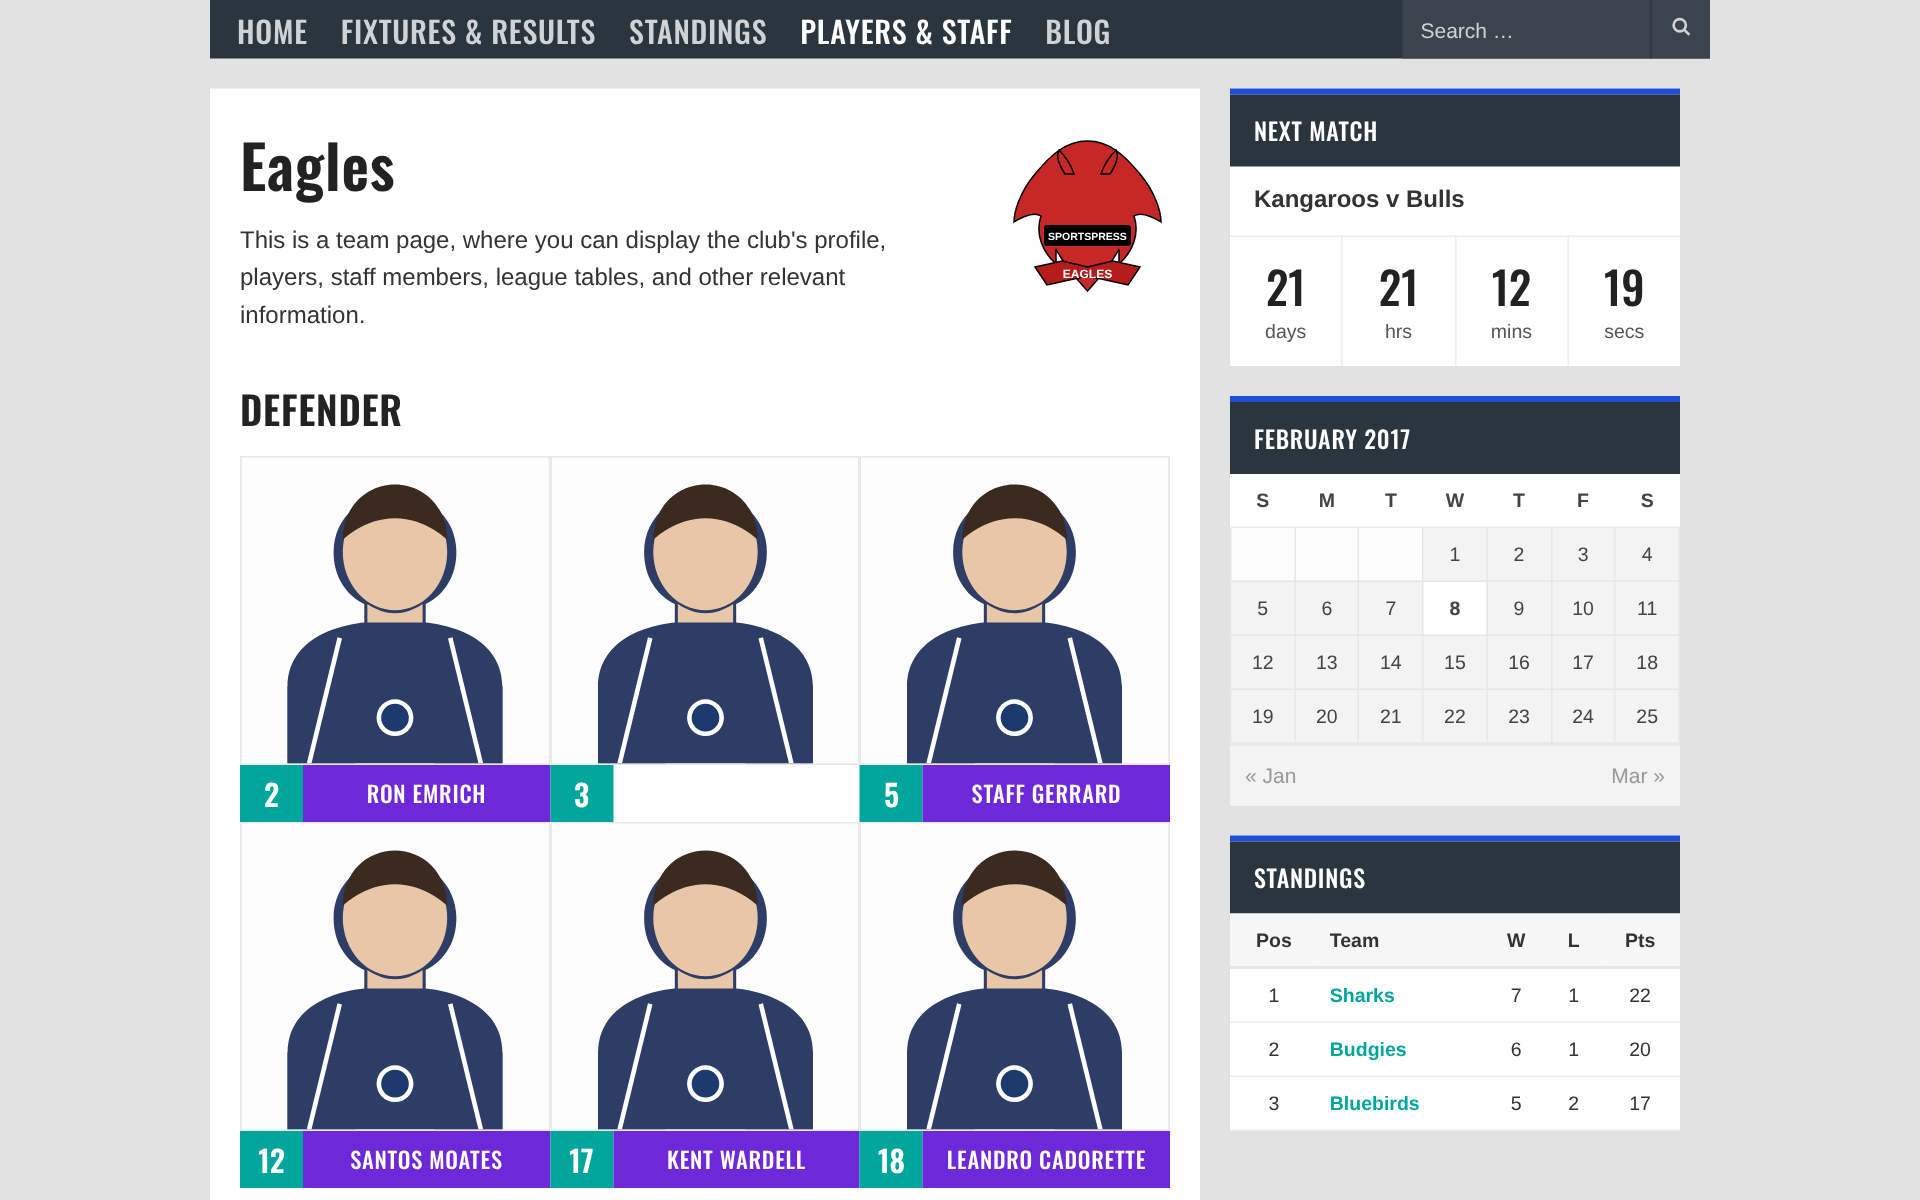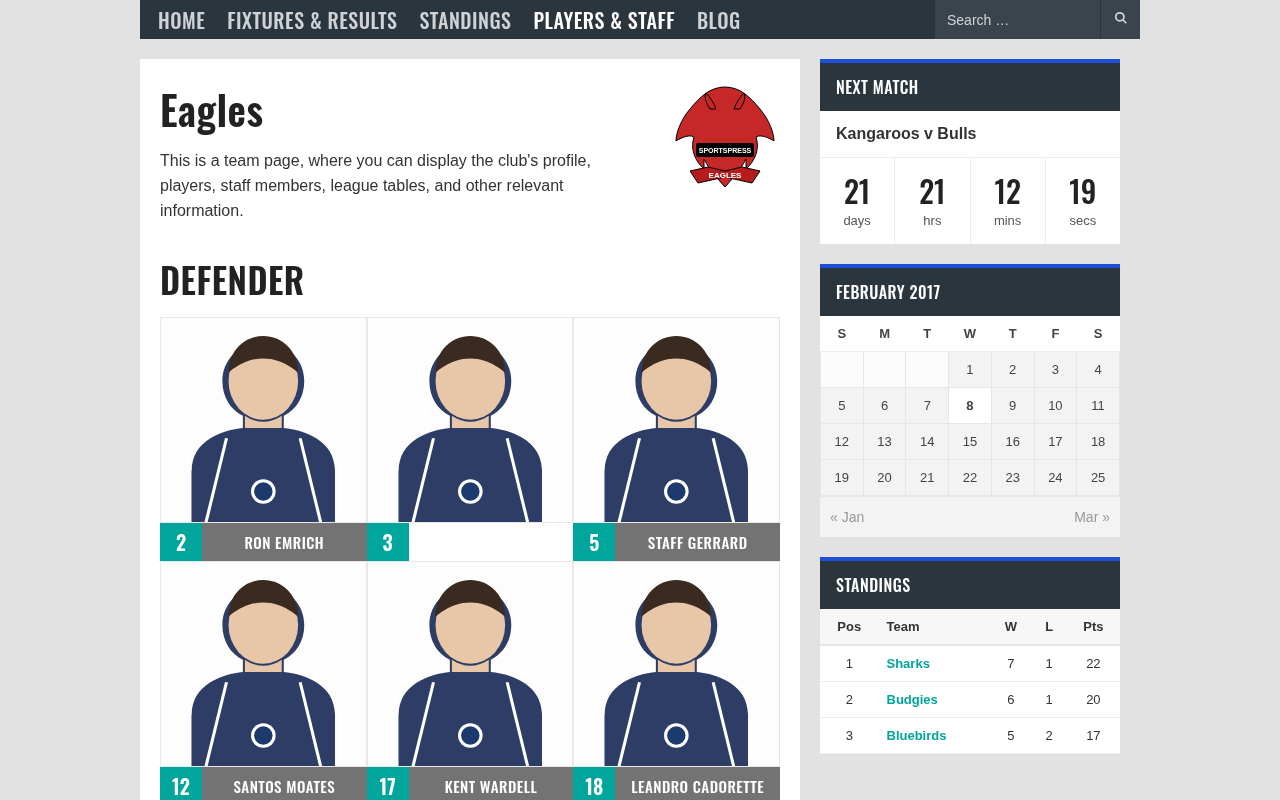--- a/index.html
+++ b/index.html
@@ -15,34 +15,34 @@
 .searchwrap input { background: #3b444c; border: none; color: #cfd3d6; padding: 0 12px; width: 165px; font-size: 14px; outline: none; }
 .searchwrap input::placeholder { color: #cfd3d6; }
 .searchwrap button { background: #3b444c; border: none; width: 40px; color: #cfd3d6; cursor: pointer; font-size: 14px; border-left: 1px solid #2b353e; }
 
 
 .cols { display: flex; gap: 20px; margin-top: 20px; }
 .main { background: #fff; width: 660px; padding: 20px; }
 .side { width: 300px; display: flex; flex-direction: column; gap: 20px; }
 
 
-.teamhead { display: flex; justify-content: space-between; align-items: flex-start; }
+.teamhead { display: flex; justify-content: space-between; align-items: center; }
 h1.title { font-family: "Oswald","Arial Narrow",sans-serif; font-size: 40px; font-weight: 600; color: #222; letter-spacing: .5px; }
 .logo { width: 110px; height: 130px; position: relative; }
 .logo svg { width: 100%; height: 100%; }
 p.desc { font-size: 16px; color: #333; margin-top: 10px; max-width: 480px; line-height: 1.55; }
-h2.section { font-family: "Oswald","Arial Narrow",sans-serif; font-size: 35px; font-weight: 600; letter-spacing: .5px; margin-top: 30px; margin-bottom: 12px; }
+h2.section { font-family: "Oswald","Arial Narrow",sans-serif; font-size: 26px; font-weight: 600; letter-spacing: .5px; margin-top: 30px; margin-bottom: 12px; }
 
 .grid { display: flex; flex-wrap: wrap; }
 .card { width: calc(100% / 3); position: relative; }
 .card .img { background: #f2f2f2; aspect-ratio: 207/206; border: 1px solid #e8e8e8; position: relative; overflow: hidden; }
 .card .img svg { width: 100%; height: 100%; display: block; }
 .card .bar { display: flex; height: 38px; }
 .card .num { background: #00a69c; color: #fff; width: 42px; display: flex; align-items: center; justify-content: center; font-family: "Oswald","Arial Narrow",sans-serif; font-size: 20px; font-weight: 600; }
-.card .name { background: #737373; color: #fff; flex: 1; display: flex; align-items: center; justify-content: center; font-family: "Oswald","Arial Narrow",sans-serif; font-size: 15px; letter-spacing: .5px; font-weight: 500; }
+.card .name { background: #6d28d9; color: #fff; flex: 1; display: flex; align-items: center; justify-content: center; font-family: "Oswald","Arial Narrow",sans-serif; font-size: 15px; letter-spacing: .5px; font-weight: 500; }
 
 
 .widget { background: #fff; border-top: 4px solid #1d4ed8; }
 .widget h3 { background: #2b353e; color: #fff; font-family: "Oswald","Arial Narrow",sans-serif; font-size: 16px; letter-spacing: .5px; font-weight: 500; padding: 12px 16px; }
 
 .matchtitle { padding: 14px 16px; font-weight: 700; color: #333; border-bottom: 1px solid #eee; }
 .countdown { display: flex; }
 .cdcell { flex: 1; text-align: center; padding: 10px 0 16px; border-right: 1px solid #eee; }
 .cdcell:last-child { border-right: none; }
 .cdcell .v { font-family: "Oswald","Arial Narrow",sans-serif; font-size: 30px; font-weight: 500; color: #222; }

